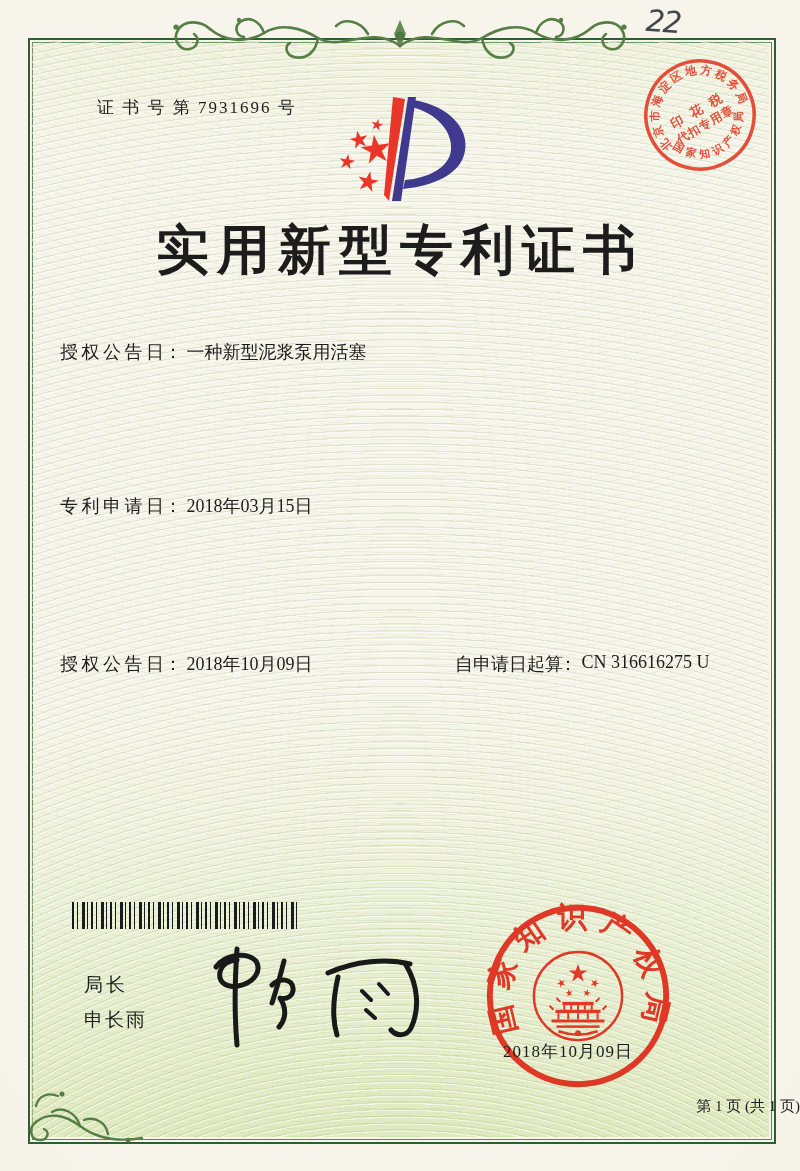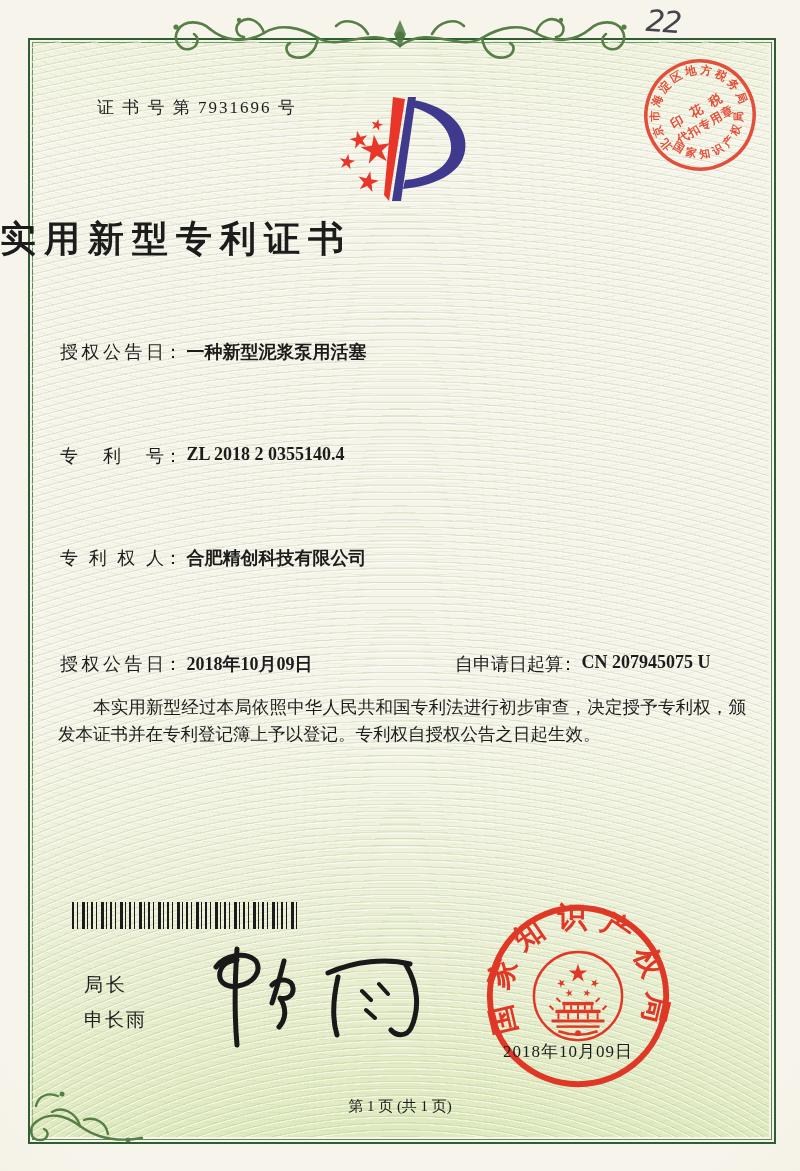--- a/index.html
+++ b/index.html
@@ -16,43 +16,43 @@
   .frame-inner{position:absolute;inset:2px;border:1px solid #5b855b;}
   
   .watermark{position:absolute;left:31px;top:41px;width:738px;height:1096px;pointer-events:none;
     background:
       repeating-radial-gradient(150% 100% at 50% 152%, rgba(255,255,255,.55) 0 1px, rgba(150,185,110,.22) 1.5px 2.5px, transparent 2.5px 7px),
       repeating-radial-gradient(150% 95% at 50% -55%, rgba(150,185,110,.12) 0 1px, transparent 1px 8px),
       linear-gradient(180deg, rgba(208,226,164,.18) 0, transparent 10%, transparent 60%, rgba(208,226,164,.28) 80%, rgba(200,222,148,.5) 100%);
   }
   .txt{position:absolute;}
   .cert-no{left:67px;top:96px;font-size:17px;letter-spacing:2px;margin-left:30px;}
-  .title{left:0;top:215px;width:100%;text-align:left;font-size:36px;font-weight:bold;letter-spacing:8px;}
+  .title{left:0;top:215px;width:100%;text-align:center;font-size:53px;font-weight:bold;letter-spacing:8px;}
   .hand-note{left:646px;top:4px;font-size:30px;color:#45454e;font-family:"DejaVu Sans",sans-serif;font-style:italic;transform:rotate(4deg);letter-spacing:-2px;}
   
   .row{position:absolute;left:60px;font-size:18px;white-space:nowrap;}
   .lbl{display:inline-block;width:104px;text-align:justify;text-align-last:justify;vertical-align:top;}
-  .val{display:inline-block;vertical-align:top;font-weight:bold;}
+  .val{display:inline-block;vertical-align:top;}
   .val-wrap{white-space:normal;width:452px;line-height:27px;}
   .row2col .col2{position:absolute;left:395px;top:0;white-space:nowrap;}
   
   .body-text{position:absolute;left:58px;top:694px;width:688px;font-size:17.5px;line-height:27.4px;text-align:justify;}
   .body-text p{margin:0;text-indent:2em;}
   
   .barcode{position:absolute;left:72px;top:902px;width:228px;height:27px;
     background:repeating-linear-gradient(90deg,#1b1b1b 0 2px,transparent 2px 5px,#1b1b1b 5px 6px,transparent 6px 10px,#1b1b1b 10px 13px,transparent 13px 15px,#1b1b1b 15px 16px,transparent 16px 19px);}
   
   .sig-title{left:84px;top:972px;font-size:19px;letter-spacing:3px;font-family:Liberation Serif, serif;}
   .sig-name{left:84px;top:1007px;font-size:19px;letter-spacing:2px;}
   .sig-svg{position:absolute;left:180px;top:933px;}
   
   .tax-stamp{position:absolute;left:641px;top:56px;width:118px;height:118px;transform:rotate(-30deg);opacity:.93;}
   .grant-seal{position:absolute;left:480px;top:898px;width:196px;height:196px;opacity:.95;}
   .seal-date{left:503px;top:1040px;font-size:17px;letter-spacing:1px;z-index:5;}
-  .footer{left:0;top:1097px;width:100%;text-align:center;font-size:15px;}
+  .footer{left:0;top:1097px;width:100%;text-align:right;font-size:15px;}
   .ornament-top{position:absolute;left:140px;top:6px;width:520px;height:64px;}
   .ornament-corner{position:absolute;left:18px;top:1082px;width:130px;height:66px;}
   .logo{position:absolute;left:313px;top:88px;width:175px;height:122px;}
 </style>
 </head>
 <body>
 
 <div class="page">
 
   <svg width="0" height="0" style="position:absolute" aria-hidden="true">
@@ -117,39 +117,34 @@
       <path d="M100,12 C138,18 156,42 152,63 C148,87 119,98 90,101 L92,92 C115,90 136,80 138,62 C140,43 122,24 98,19 Z"></path>
     </g>
   </svg>
 
   <div class="txt title">实用新型专利证书</div>
 
   <div class="row" style="top:340px">
     <span class="lbl">授权公告日</span><span>：</span>
     <span class="val">一种新型泥浆泵用活塞</span>
   </div>
-  <div class="row" style="top:444px">
-    <span class="lbl">专利号</span><span>：</span>
-    <span class="val">ZL 2018 2 0355140.4</span>
-  </div>
-  <div class="row" style="top:546px">
-    <span class="lbl">专利权人</span><span>：</span>
-    <span class="val">合肥精创科技有限公司</span>
+  <div class="row" style="top:494px">
+    <span class="lbl">专利申请日</span><span>：</span>
+    <span class="val">2018年03月15日</span>
   </div>
   <div class="row row2col" style="top:652px">
     <span class="lbl">授权公告日</span><span>：</span>
     <span class="val">2018年10月09日</span>
     <span class="col2">
       <span class="lbl">自申请日起算</span><span>：</span>
-      <span class="val">CN 207945075 U</span>
+      <span class="val">CN 316616275 U</span>
     </span>
   </div>
 
   <div class="body-text">
-    <p>本实用新型经过本局依照中华人民共和国专利法进行初步审查，决定授予专利权，颁发本证书并在专利登记簿上予以登记。专利权自授权公告之日起生效。</p>
   </div>
 
   <div class="barcode"></div>
 
   <div class="txt sig-title">局长</div>
   <div class="txt sig-name">申长雨</div>
   <svg class="sig-svg" width="260" height="120" viewBox="0 0 260 120">
     <g stroke="#191919" stroke-width="5" fill="none" stroke-linecap="round" stroke-linejoin="round">
       <path d="M57,16 C55,45 54,78 57,112"></path>
       <path d="M36,34 C44,22 66,18 76,28 C82,38 74,50 58,53 C46,55 38,49 40,39 C42,31 50,27 57,27"></path>

